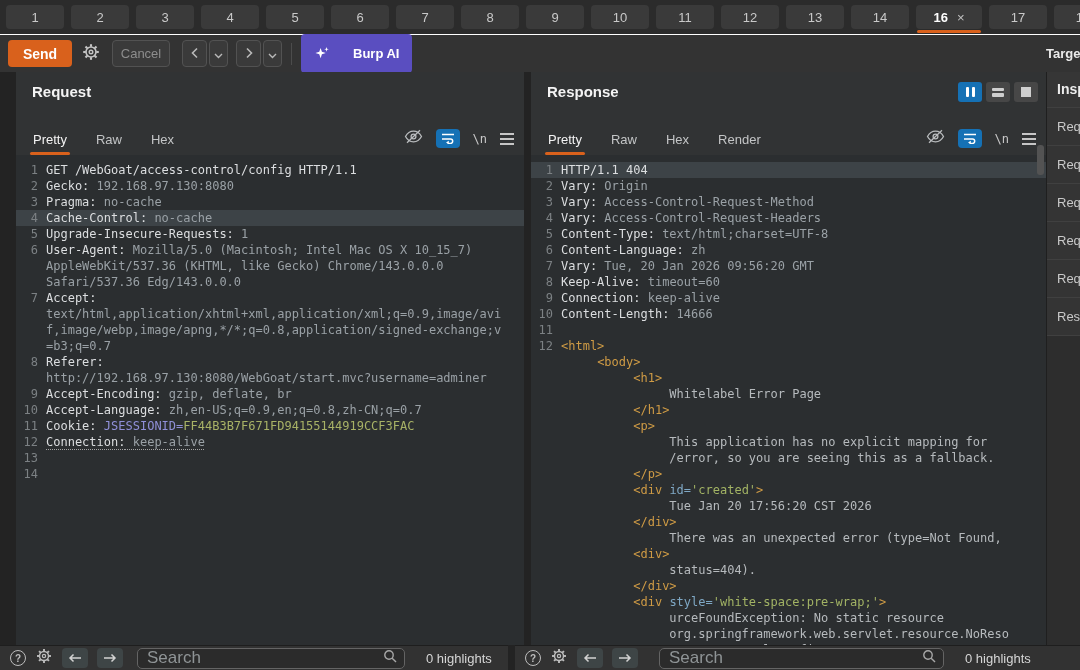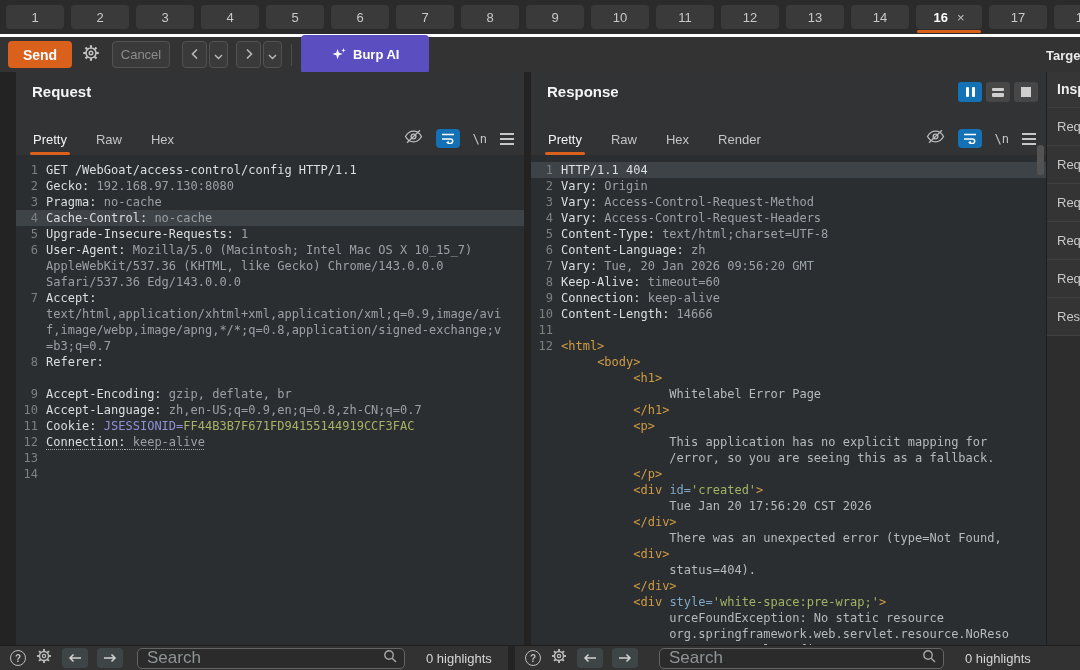--- a/index.html
+++ b/index.html
@@ -7,35 +7,35 @@
        font-family:"Liberation Sans",sans-serif;-webkit-font-smoothing:antialiased;}
   
   .tabstrip{position:absolute;left:0;top:0;width:1080px;height:34px;background:#2b2b2b;
             display:flex;align-items:center;padding-left:6px;box-sizing:border-box;}
   .rtab{position:relative;min-width:46px;height:24px;margin-right:7px;background:#3a3a3a;border-radius:4px;
         display:flex;align-items:center;justify-content:center;font-size:13px;color:#c9c9c9;padding:0 6px;cursor:default;}
   .rtab.active{color:#ffffff;font-weight:bold;padding:0 10px;}
   .rtab.active::after{content:"";position:absolute;left:1px;right:1px;bottom:-4px;height:3px;background:#d9611c;border-radius:2px;}
   .rtab .closex{margin-left:9px;font-weight:normal;color:#c2c2c2;font-size:13px;}
   
-  .toolbar{position:absolute;left:0;top:34px;width:1080px;height:38px;background:#333333;border-top:3px solid #ffffff;
+  .toolbar{position:absolute;left:0;top:34px;width:1080px;height:38px;background:#333333;border-top:1px solid #ffffff;
            display:flex;align-items:center;padding-left:8px;box-sizing:border-box;}
   .btn-send{width:64px;height:27px;background:#d9611c;border-radius:4px;color:#fff;font-weight:bold;font-size:14px;
             display:flex;align-items:center;justify-content:center;}
   .iconbtn{display:flex;align-items:center;justify-content:center;}
   .btn-gear{width:26px;height:27px;margin-left:6px;}
   .btn-cancel{width:58px;height:27px;margin-left:8px;background:#3a3a3a;border:1px solid #525252;border-radius:4px;
               color:#8d8d8d;font-size:13px;display:flex;align-items:center;justify-content:center;box-sizing:border-box;}
   .navgrp{display:flex;margin-left:12px;}
   .navbtn{height:27px;background:#3a3a3a;border:1px solid #525252;border-radius:4px;box-sizing:border-box;
           display:flex;align-items:center;justify-content:center;margin-right:2px;color:#b9b9b9;}
   .navbtn.wide{width:25px;} .navbtn.slim{width:19px;}
   .tdivider{width:1px;height:22px;background:#4c4c4c;margin:0 9px 0 7px;}
-  .btn-ai{height:39px;padding:0 30px;background:#5a4ec0;border-radius:4px;color:#fff;font-weight:bold;font-size:13px;
-          display:flex;align-items:center;gap:6px;}
+  .btn-ai{height:39px;padding:0 13px;background:#5a4ec0;border-radius:4px;color:#fff;font-weight:bold;font-size:13px;
+          display:flex;align-items:center;gap:23px;}
   .target-label{position:absolute;left:1046px;top:11px;font-size:13px;font-weight:bold;color:#eaeaea;white-space:nowrap;}
   
   .main{position:absolute;left:16px;top:72px;width:1080px;height:573px;background:#232323;}
   .pane{position:absolute;top:0;height:573px;background:#2b2e30;}
   .pane.req{left:0;width:508px;} .pane.resp{left:515px;width:515px;}
   .pane-head{position:absolute;left:0;top:0;right:0;height:83px;background:#313334;}
   .pane-title{padding:11px 0 0 16px;font-size:15px;font-weight:bold;color:#f4f4f4;}
   .doc-tabs{position:absolute;left:16px;bottom:0;display:flex;gap:27px;}
   .doc-tab{font-size:13px;color:#c3c5c6;padding:0 1px 8px;position:relative;}
   .doc-tab.active{color:#f3f3f3;}
@@ -241,21 +241,21 @@
         <div class="cl hl"><span class="ln">4</span><span class="ct"><span class="sg-h">Cache-Control:</span><span class="sg-v"> no-cache</span></span></div>
         <div class="cl"><span class="ln">5</span><span class="ct"><span class="sg-h">Upgrade-Insecure-Requests:</span><span class="sg-v"> 1</span></span></div>
         <div class="cl"><span class="ln">6</span><span class="ct"><span class="sg-h">User-Agent:</span><span class="sg-v"> Mozilla/5.0 (Macintosh; Intel Mac OS X 10_15_7)</span></span></div>
         <div class="cl"><span class="ln"></span><span class="ct"><span class="sg-v">AppleWebKit/537.36 (KHTML, like Gecko) Chrome/143.0.0.0</span></span></div>
         <div class="cl"><span class="ln"></span><span class="ct"><span class="sg-v">Safari/537.36 Edg/143.0.0.0</span></span></div>
         <div class="cl"><span class="ln">7</span><span class="ct"><span class="sg-h">Accept:</span></span></div>
         <div class="cl"><span class="ln"></span><span class="ct"><span class="sg-v">text/html,application/xhtml+xml,application/xml;q=0.9,image/avi</span></span></div>
         <div class="cl"><span class="ln"></span><span class="ct"><span class="sg-v">f,image/webp,image/apng,*/*;q=0.8,application/signed-exchange;v</span></span></div>
         <div class="cl"><span class="ln"></span><span class="ct"><span class="sg-v">=b3;q=0.7</span></span></div>
         <div class="cl"><span class="ln">8</span><span class="ct"><span class="sg-h">Referer:</span></span></div>
-        <div class="cl"><span class="ln"></span></div>
+        <div class="cl"><span class="ln"></span><span class="ct"><span class="sg-v">http://192.168.97.130:8080/WebGoat/start.mvc?username=adminer</span></span></div>
         <div class="cl"><span class="ln">9</span><span class="ct"><span class="sg-h">Accept-Encoding:</span><span class="sg-v"> gzip, deflate, br</span></span></div>
         <div class="cl"><span class="ln">10</span><span class="ct"><span class="sg-h">Accept-Language:</span><span class="sg-v"> zh,en-US;q=0.9,en;q=0.8,zh-CN;q=0.7</span></span></div>
         <div class="cl"><span class="ln">11</span><span class="ct"><span class="sg-h">Cookie:</span><span class="sg-ck"> JSESSIONID=</span><span class="sg-cv">FF44B3B7F671FD94155144919CCF3FAC</span></span></div>
         <div class="cl"><span class="ln">12</span><span class="ct udot"><span class="sg-h">Connection:</span><span class="sg-v"> keep-alive</span></span></div>
         <div class="cl"><span class="ln">13</span><span class="ct"></span></div>
         <div class="cl"><span class="ln">14</span><span class="ct"></span></div>
       </div>
   </div>
 
   <div class="pane resp">

